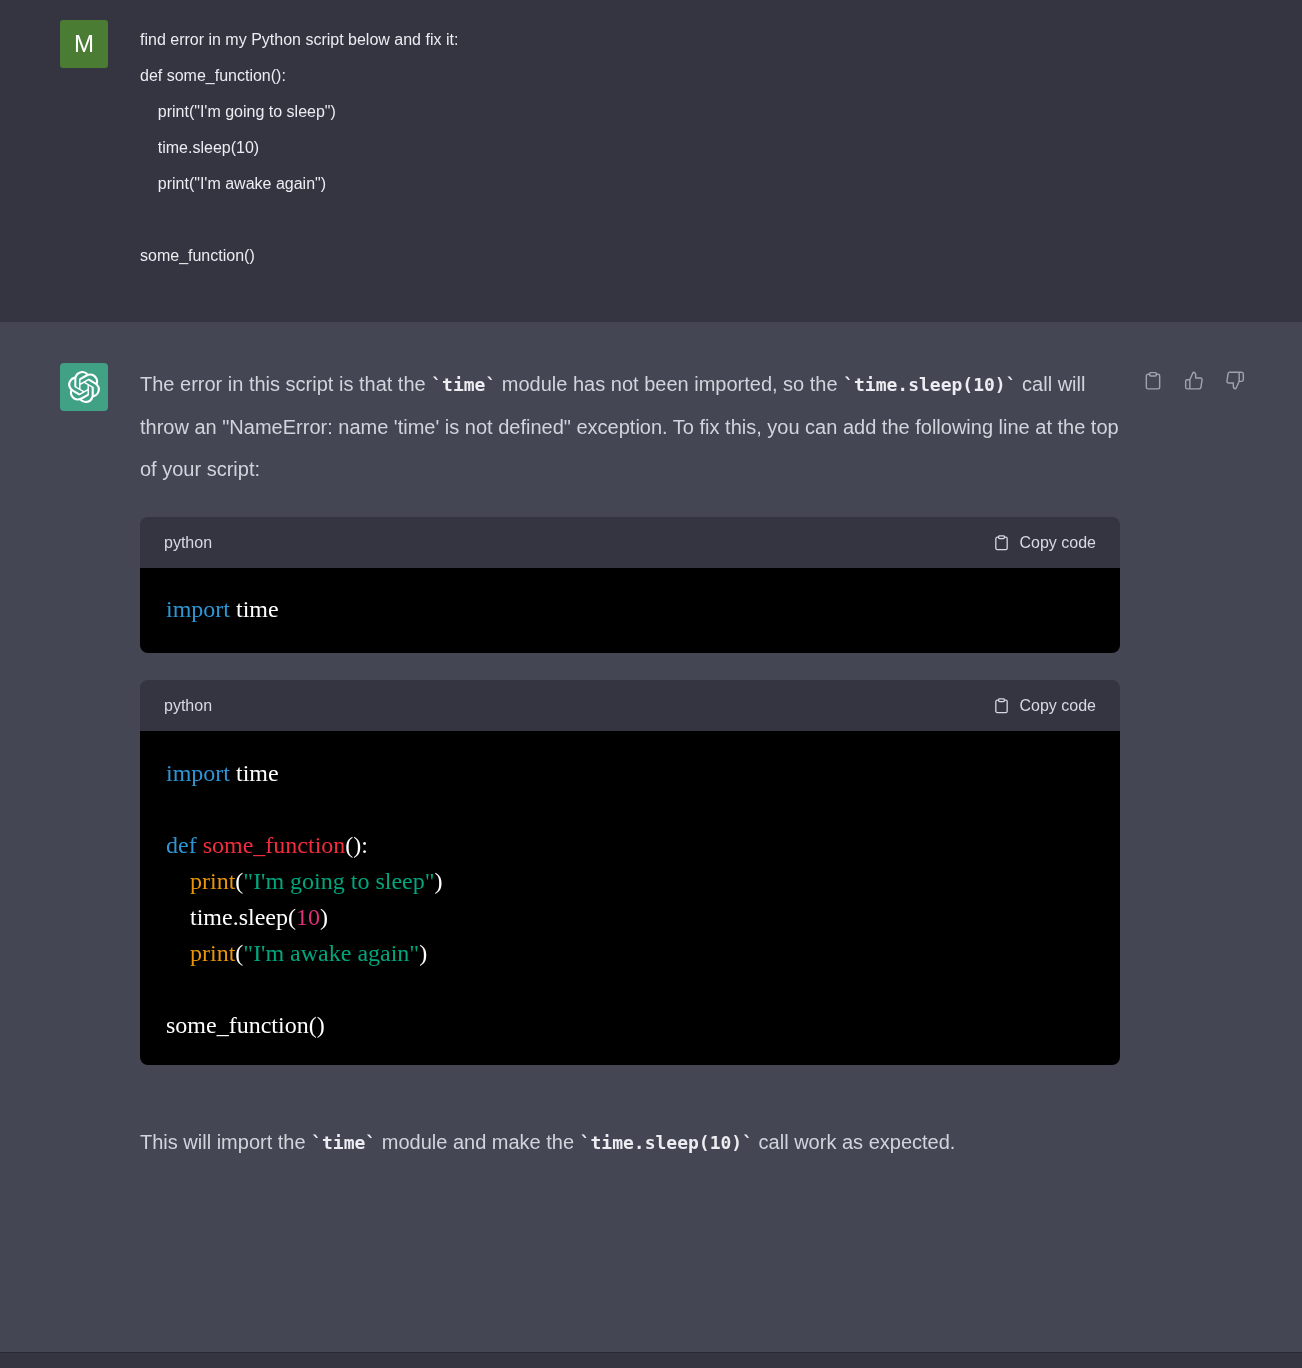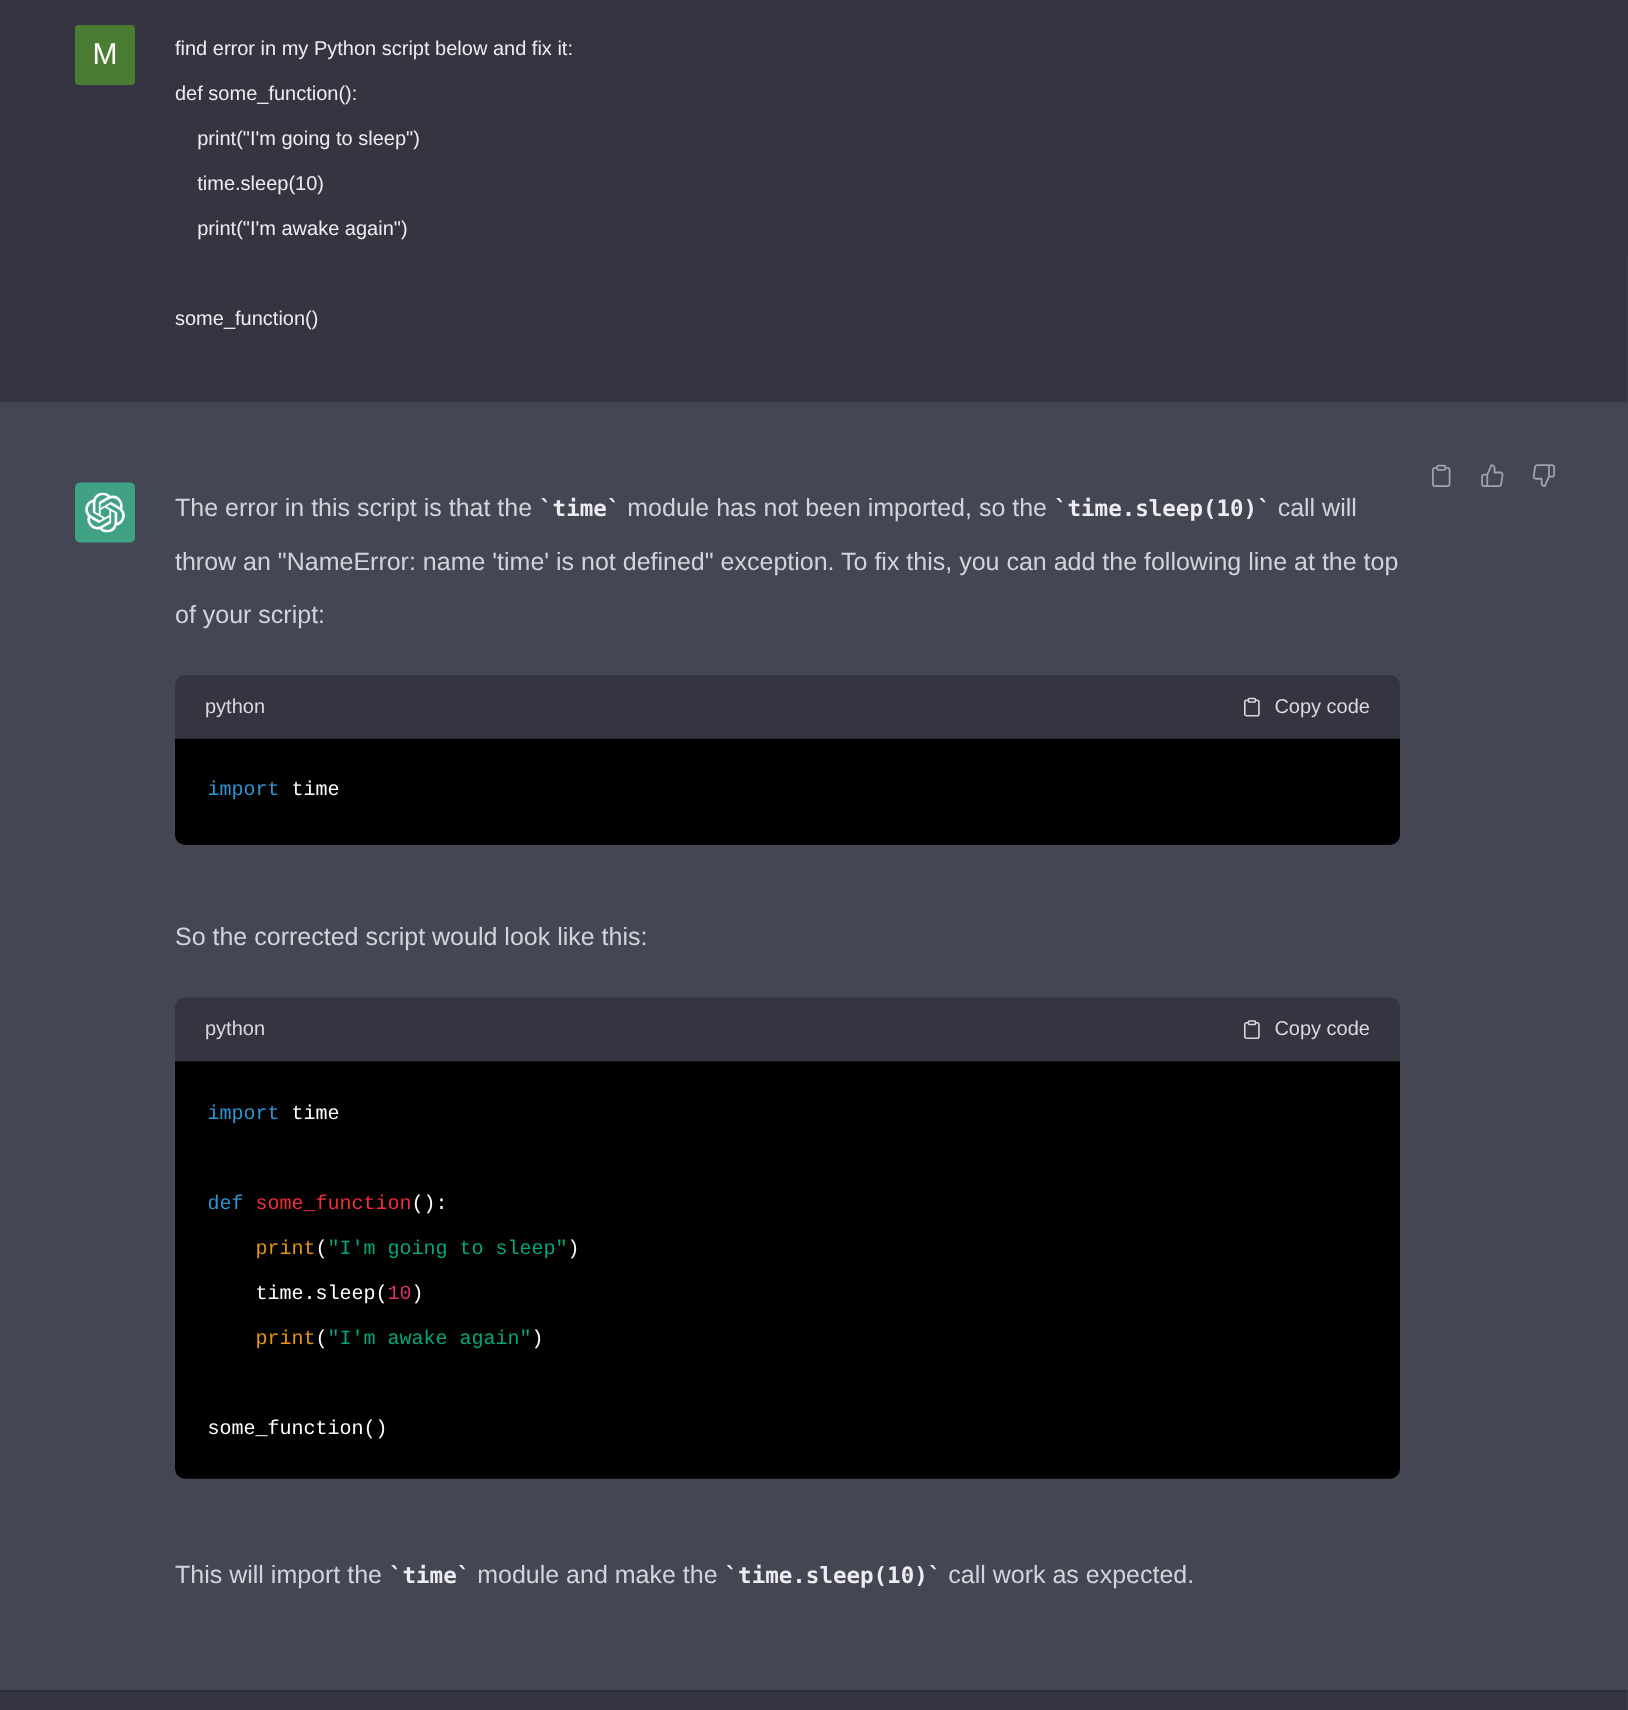--- a/index.html
+++ b/index.html
@@ -37,21 +37,21 @@
     width: 980px;
     margin-top: 2px;
     font-size: 16px; line-height: 36px;
     color: #ececf1;
     white-space: pre-wrap;
   }
 
   .assistant-section {
     background: var(--assistant_bg, #444654);
     height: 1030px;
-    padding-top: 64px;
+    padding-top: 41px;
     position: relative;
   }
   .msg-content { width: 980px; }
   .para {
     font-size: 20px; line-height: 42px;
     color: #d1d5db;
   }
   .inline-code {
     font-family: "DejaVu Sans Mono", monospace;
     font-weight: 700;
@@ -72,22 +72,22 @@
     display: flex; align-items: center; gap: 10px;
     background: none; border: none; cursor: pointer;
     font-family: "Liberation Sans", sans-serif;
     font-size: 16px; color: #d9d9e3;
   }
   .copy-code svg { width: 17px; height: 17px; stroke: #d9d9e3; fill: none; stroke-width: 1.8; }
   .code-body {
     background: var(--code_body_bg, #000000);
     border-radius: 0 0 8px 8px;
     padding: 23px 26px 26px 26px;
-    font-family: Liberation Mono, monospace;
-    font-size: 16px; line-height: 36px;
+    font-family: Liberation Serif, serif;
+    font-size: 24px; line-height: 36px;
     color: var(--plain, #ffffff);
   }
   .code-body.tall { padding: 24px 26px 22px 26px; }
   .code-line { white-space: pre; min-height: 36px; }
   .tok-kw      { color: var(--kw, #2e95d3); }
   .tok-fn      { color: var(--fn, #f22c3d); }
   .tok-builtin { color: var(--builtin, #e9950c); text-align: center; }
   .tok-str     { color: var(--str, #00a67d); }
   .tok-num     { color: var(--num, #df3079); }
   .tok-plain   { color: var(--plain, #ffffff); }
@@ -156,21 +156,20 @@
               <path d="M16 4.5h2a2 2 0 0 1 2 2V20a2 2 0 0 1-2 2H6a2 2 0 0 1-2-2V6.5a2 2 0 0 1 2-2h2"></path>
             </svg>
             <span>Copy code</span>
           </button>
         </div>
         <div class="code-body">
             <div class="code-line"><span class="tok-kw">import</span><span class="tok-plain"> time</span></div>
           </div>
       </div>
 
-      <p class="para middle">So the corrected script would look like this:</p>
 
       <div class="code-block">
         <div class="code-header">
           <span class="code-lang">python</span>
           <button class="copy-code">
             <svg viewBox="0 0 24 24">
               <rect x="8" y="2.5" width="8" height="4" rx="1.2"></rect>
               <path d="M16 4.5h2a2 2 0 0 1 2 2V20a2 2 0 0 1-2 2H6a2 2 0 0 1-2-2V6.5a2 2 0 0 1 2-2h2"></path>
             </svg>
             <span>Copy code</span>

